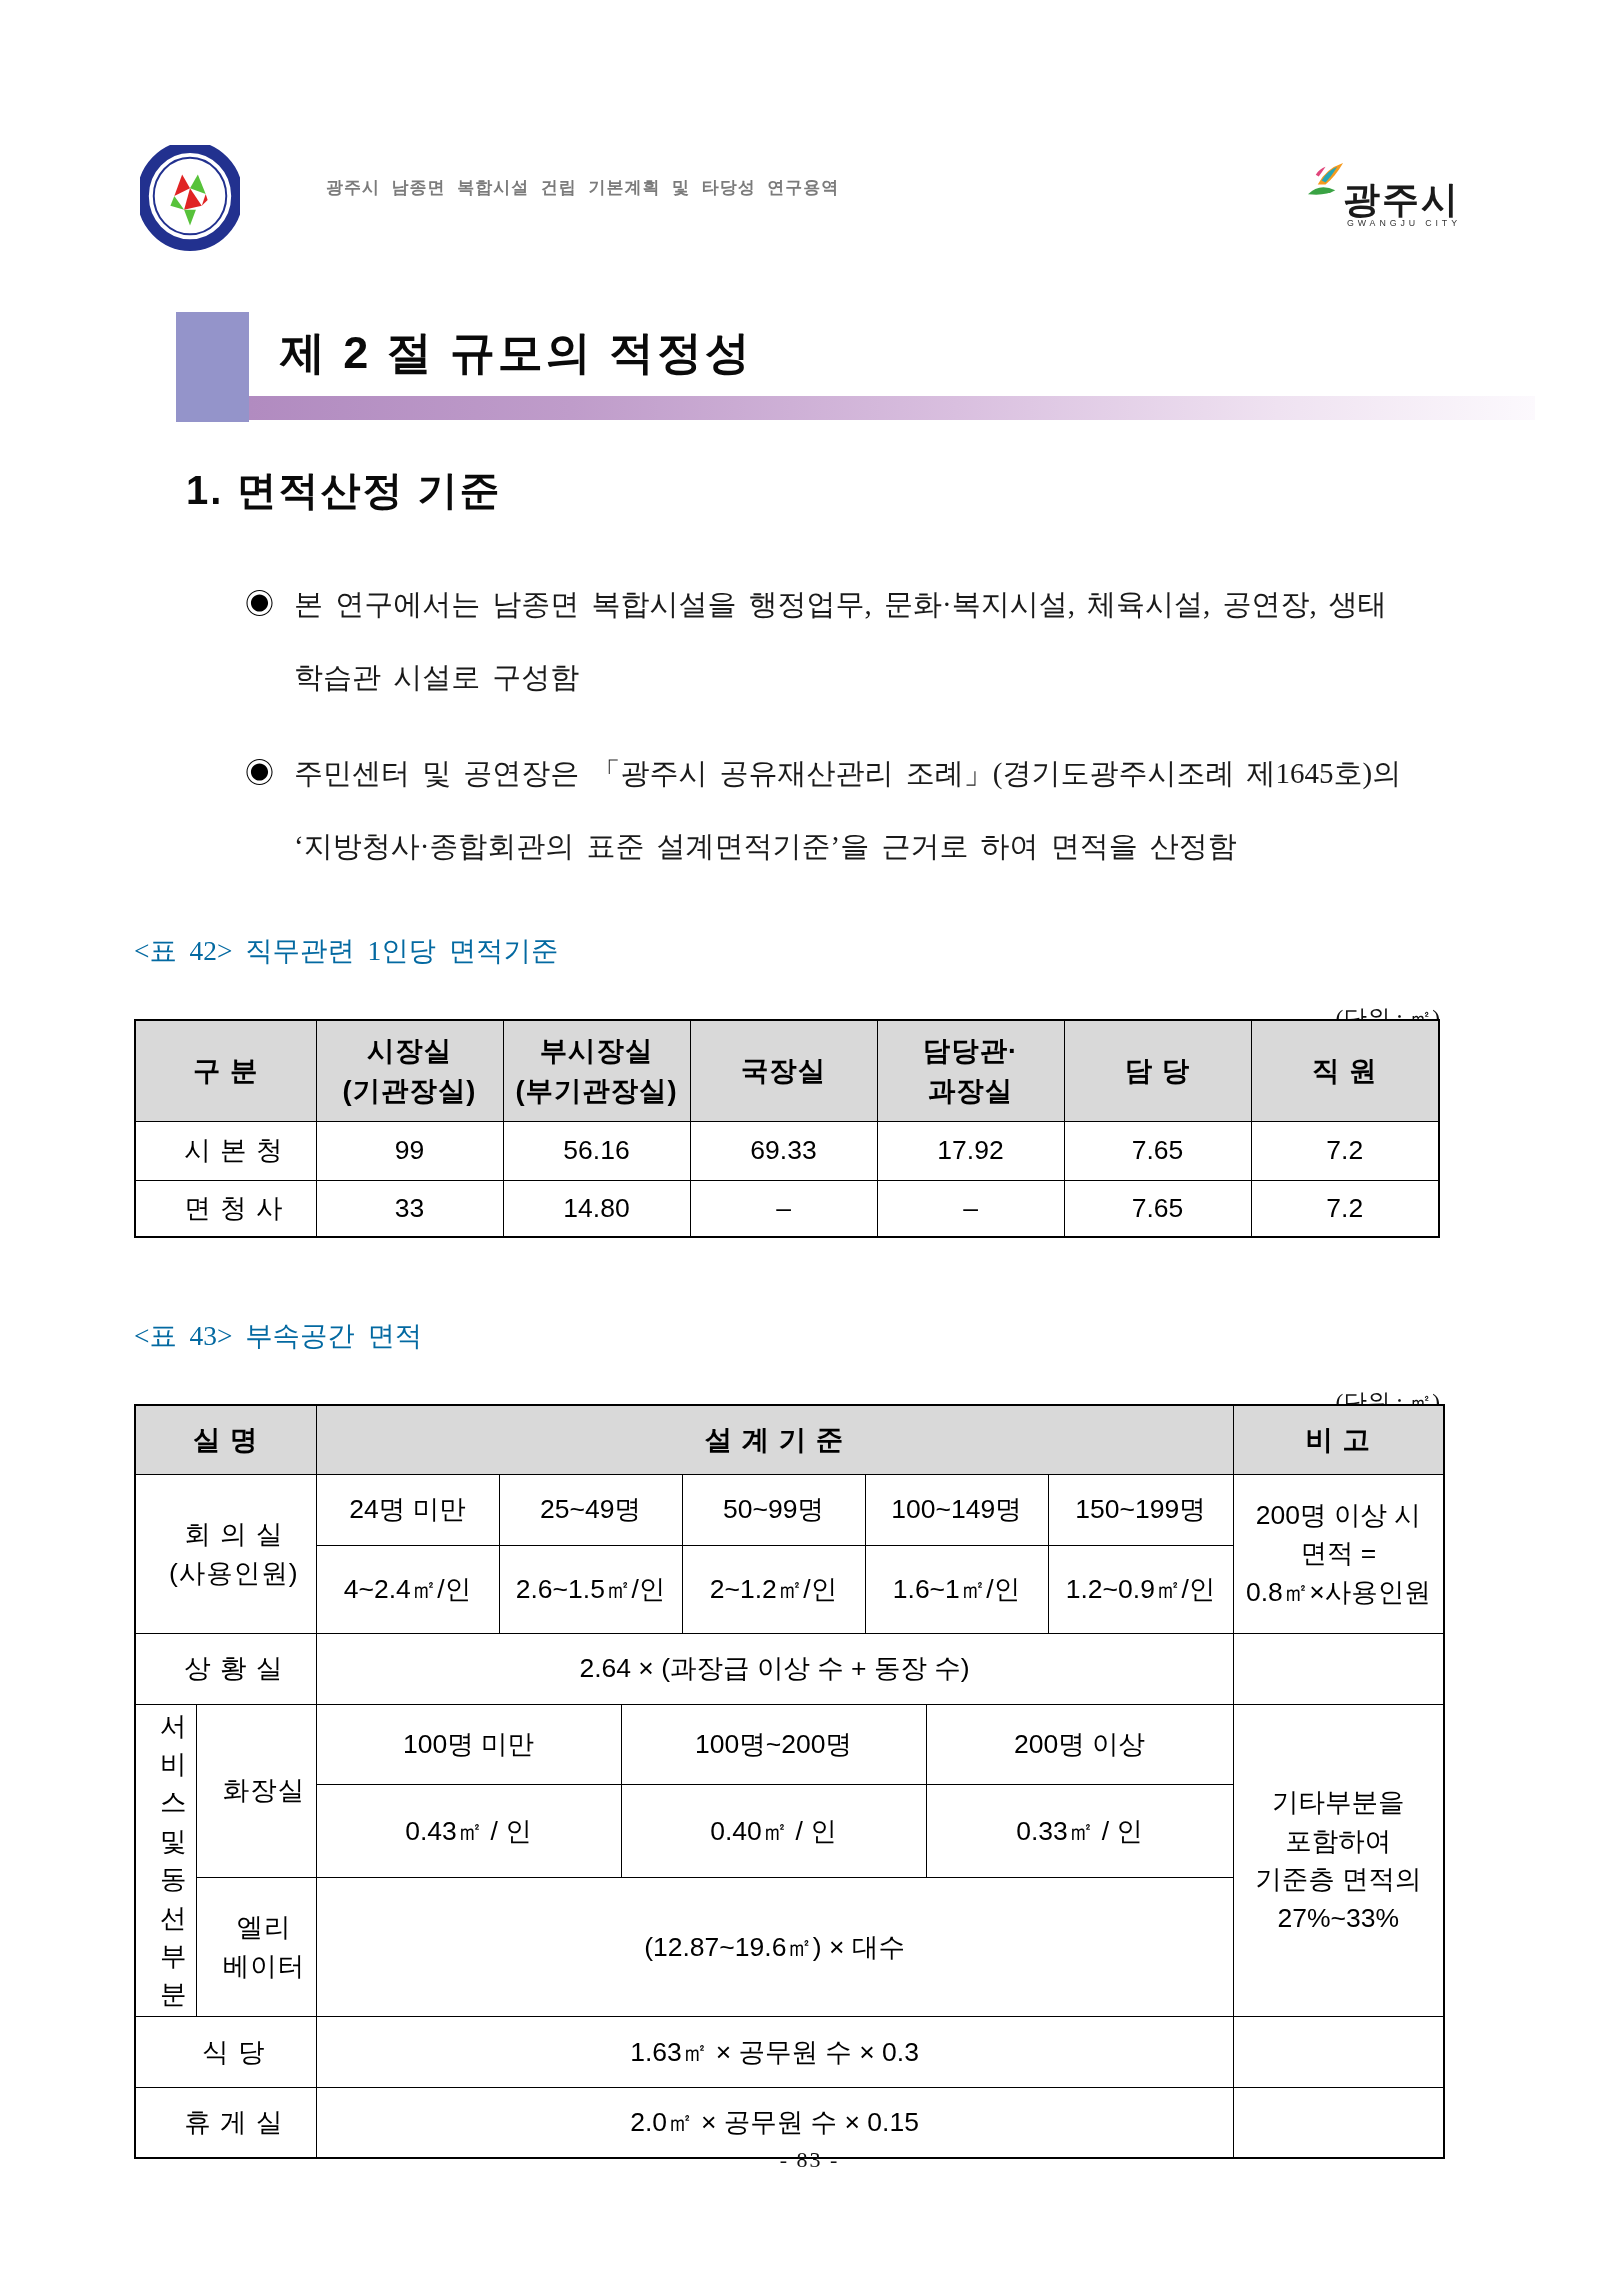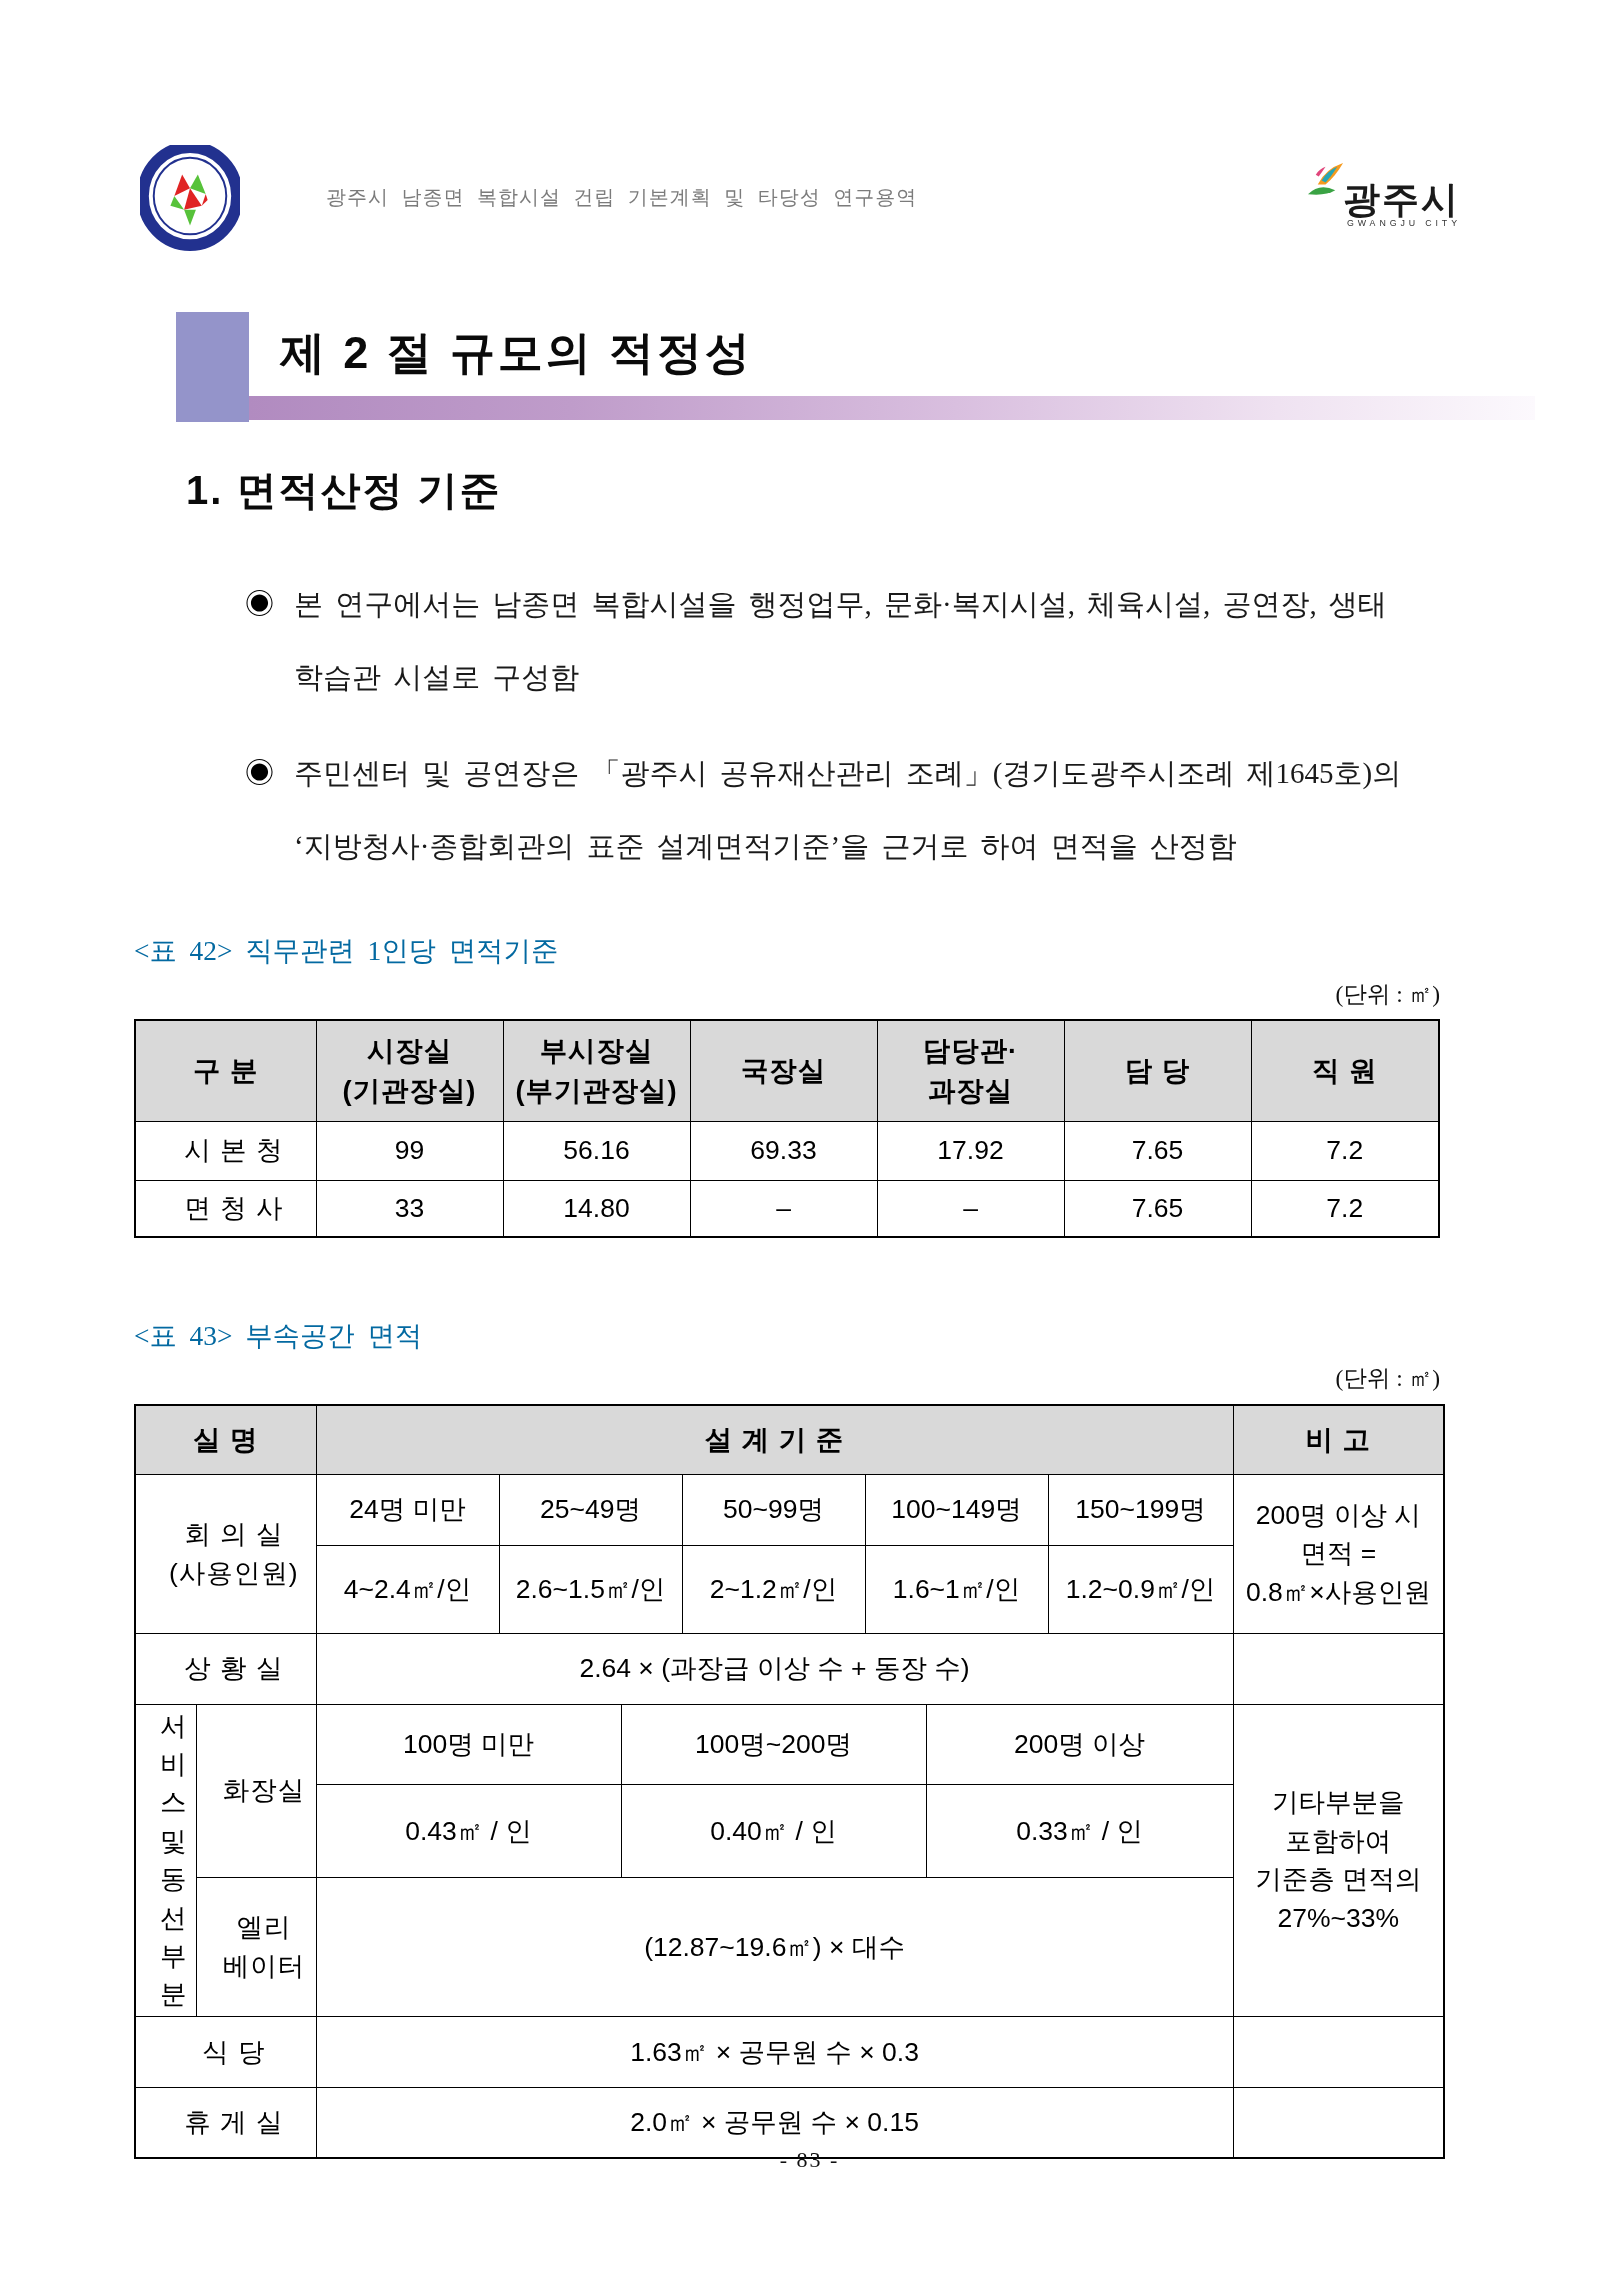--- a/index.html
+++ b/index.html
@@ -4,23 +4,23 @@
 <style>
   * { margin:0; padding:0; box-sizing:border-box; }
   html,body { background:#e9e9e9; }
   .page {
     position:relative; width:1619px; height:2290px; background:#ffffff;
     margin:0 auto; font-family:"Liberation Serif", serif; color:#000;
     overflow:hidden;
   }
   
   .doc-header-title {
-    position:absolute; left:326px; top:184px;
+    position:absolute; left:326px; top:176px;
     font-family:"Liberation Sans", sans-serif;
-    font-size:20px; color:#7b7b7b; letter-spacing:1px; word-spacing:5.9px;
+    font-size:17px; color:#7b7b7b; letter-spacing:1px; word-spacing:5.9px;font-weight:bold;
   }
   .emblem { position:absolute; left:140px; top:145px; width:100px; height:106px; }
   .city-logo { position:absolute; left:1296px; top:157px; width:167px; height:78px; }
   .city-logo .mark { position:absolute; left:9.8px; top:3.9px; }
   .city-logo .name {
     position:absolute; left:47px; top:17.6px;
     font-family:"Liberation Sans", sans-serif; font-weight:800;
     font-size:37px; color:#1a1a1a; letter-spacing:2px;
   }
   .city-logo .sub {
@@ -52,21 +52,21 @@
   .bullet-2 { top:737px; }
   
   .tbl-caption {
     position:absolute; left:134px; width:1306px; text-align:left;
     font-size:27.4px; color:#0369a1; word-spacing:5.9px;
   }
   .cap-42 { top:933px; }
   .cap-43 { top:1318px;font-family:Liberation Serif, serif; }
   .tbl-unit {
     position:absolute; left:134px; width:1306px; text-align:right;
-    font-size:23.5px; color:#111;
+    font-size:23.5px; color:#111;margin-top:24px;
   }
   .unit-42 { top:978px; }
   .unit-43 { top:1362px; }
   
   table { border-collapse:collapse; table-layout:fixed; background:#fff; }
   .tbl { position:absolute; left:134px; width:1306px; border:2.9px solid #000; }
   .tbl td {
     border:1.6px solid #000; text-align:center; vertical-align:middle;
     font-size:26.5px; white-space:pre-line; line-height:1.45; padding:2px 3.9px;
     overflow:hidden;

